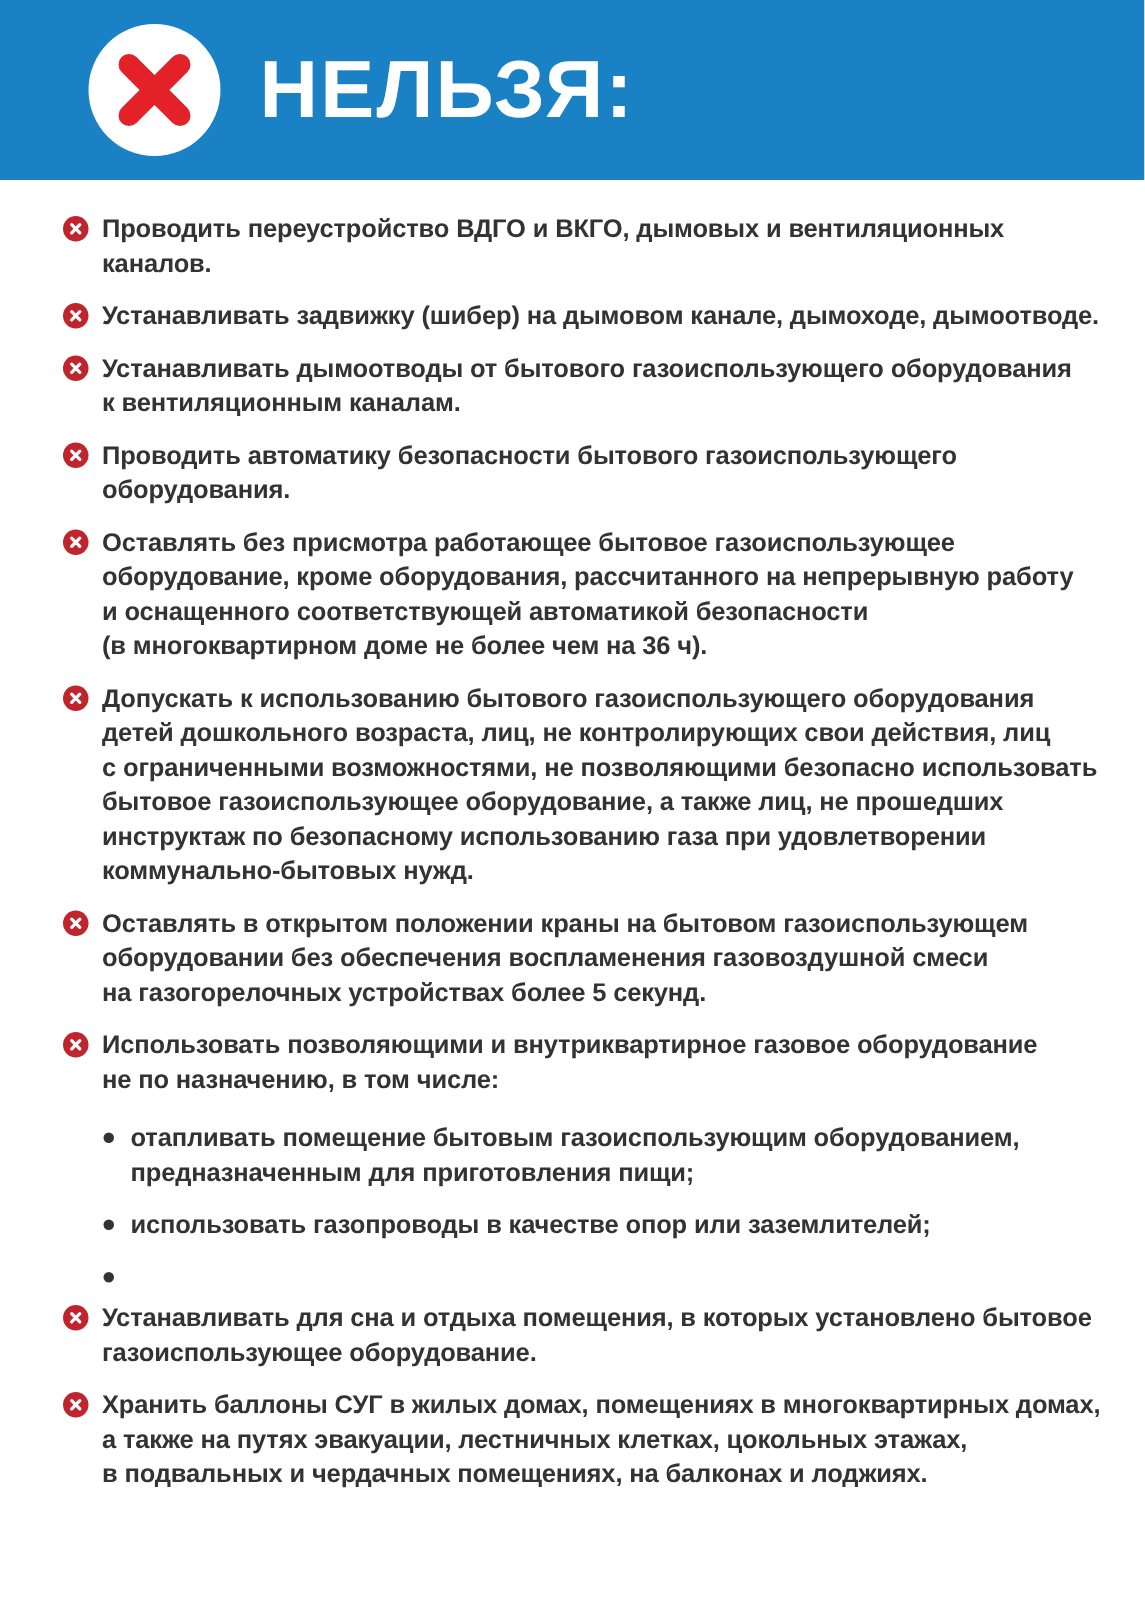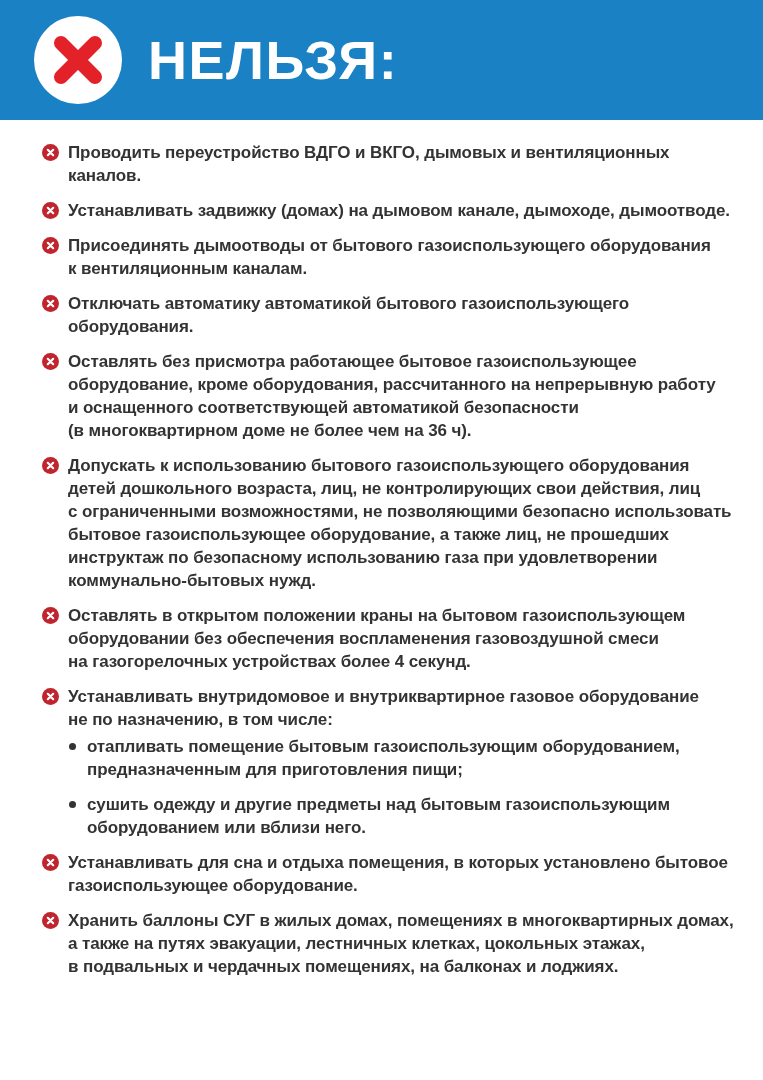--- a/index.html
+++ b/index.html
@@ -9,21 +9,21 @@
     height: 1080px;
     background: #ffffff;
     font-family: "Liberation Sans", sans-serif;
     overflow: hidden;
   }
   .header {
     height: 120px;
     background: #1b81c5;
     display: flex;
     align-items: center;
-    padding-left: 34px;
+    padding-left: 59px;
   }
   .badge {
     flex: 0 0 auto;
     width: 88px;
     height: 88px;
     border-radius: 50%;
     background: #ffffff;
     display: flex;
     align-items: center;
     justify-content: center;
@@ -60,21 +60,21 @@
   }
   .col { flex: 1 1 auto; min-width: 0; }
   .text {
     margin: 0;
     font-size: 17px;
     line-height: 23px;
     letter-spacing: -0.1px;
     white-space: pre-line;
     font-weight: bold;
   }
-  .sub { margin-top: 4px; }
+  .sub { margin-top: 16px; }
   .sub-item {
     display: flex;
     align-items: flex-start;
     margin-bottom: 12px;
   }
   .sub-item:last-child { margin-bottom: 0; }
   .dot {
     flex: 0 0 7px;
     width: 7px;
     height: 7px;
@@ -110,40 +110,40 @@
       <p class="text">Проводить переустройство ВДГО и ВКГО, дымовых и вентиляционных каналов.</p>
     </div>
 
 
     <div class="item">
       <span class="x-bullet">
           <svg width="9" height="9" viewBox="0 0 10 10">
             <path d="M2 2 L8 8 M8 2 L2 8" stroke="#fff" stroke-width="2.4" stroke-linecap="round" fill="none"></path>
           </svg>
         </span>
-      <p class="text">Устанавливать задвижку (домах) на дымовом канале, дымоходе, дымоотводе.</p>
-    </div>
-
-    <div class="item">
-      <span class="x-bullet">
-          <svg width="9" height="9" viewBox="0 0 10 10">
-            <path d="M2 2 L8 8 M8 2 L2 8" stroke="#fff" stroke-width="2.4" stroke-linecap="round" fill="none"></path>
-          </svg>
-        </span>
-      <p class="text">Присоединять дымоотводы от бытового газоиспользующего оборудования
+      <p class="text">Устанавливать задвижку (шибер) на дымовом канале, дымоходе, дымоотводе.</p>
+    </div>
+
+    <div class="item">
+      <span class="x-bullet">
+          <svg width="9" height="9" viewBox="0 0 10 10">
+            <path d="M2 2 L8 8 M8 2 L2 8" stroke="#fff" stroke-width="2.4" stroke-linecap="round" fill="none"></path>
+          </svg>
+        </span>
+      <p class="text">Устанавливать дымоотводы от бытового газоиспользующего оборудования
 к вентиляционным каналам.</p>
     </div>
 
     <div class="item">
       <span class="x-bullet">
           <svg width="9" height="9" viewBox="0 0 10 10">
             <path d="M2 2 L8 8 M8 2 L2 8" stroke="#fff" stroke-width="2.4" stroke-linecap="round" fill="none"></path>
           </svg>
         </span>
-      <p class="text">Отключать автоматику автоматикой бытового газоиспользующего
+      <p class="text">Проводить автоматику безопасности бытового газоиспользующего
 оборудования.</p>
     </div>
 
     <div class="item">
       <span class="x-bullet">
           <svg width="9" height="9" viewBox="0 0 10 10">
             <path d="M2 2 L8 8 M8 2 L2 8" stroke="#fff" stroke-width="2.4" stroke-linecap="round" fill="none"></path>
           </svg>
         </span>
       <p class="text">Оставлять без присмотра работающее бытовое газоиспользующее
@@ -167,42 +167,44 @@
     </div>
 
     <div class="item">
       <span class="x-bullet">
           <svg width="9" height="9" viewBox="0 0 10 10">
             <path d="M2 2 L8 8 M8 2 L2 8" stroke="#fff" stroke-width="2.4" stroke-linecap="round" fill="none"></path>
           </svg>
         </span>
       <p class="text">Оставлять в открытом положении краны на бытовом газоиспользующем
 оборудовании без обеспечения воспламенения газовоздушной смеси
-на газогорелочных устройствах более 4 секунд.</p>
+на газогорелочных устройствах более 5 секунд.</p>
     </div>
 
     <div class="item">
       <span class="x-bullet">
           <svg width="9" height="9" viewBox="0 0 10 10">
             <path d="M2 2 L8 8 M8 2 L2 8" stroke="#fff" stroke-width="2.4" stroke-linecap="round" fill="none"></path>
           </svg>
         </span>
       <div class="col">
-        <p class="text">Устанавливать внутридомовое и внутриквартирное газовое оборудование
+        <p class="text">Использовать позволяющими и внутриквартирное газовое оборудование
 не по назначению, в том числе:</p>
         <div class="sub">
           <div class="sub-item">
             <span class="dot"></span>
             <p class="text">отапливать помещение бытовым газоиспользующим оборудованием,
 предназначенным для приготовления пищи;</p>
           </div>
           <div class="sub-item">
             <span class="dot"></span>
-            <p class="text">сушить одежду и другие предметы над бытовым газоиспользующим
-оборудованием или вблизи него.</p>
+            <p class="text">использовать газопроводы в качестве опор или заземлителей;</p>
+          </div>
+          <div class="sub-item">
+            <span class="dot"></span>
           </div>
         </div>
       </div>
     </div>
 
     <div class="item">
       <span class="x-bullet">
           <svg width="9" height="9" viewBox="0 0 10 10">
             <path d="M2 2 L8 8 M8 2 L2 8" stroke="#fff" stroke-width="2.4" stroke-linecap="round" fill="none"></path>
           </svg>

